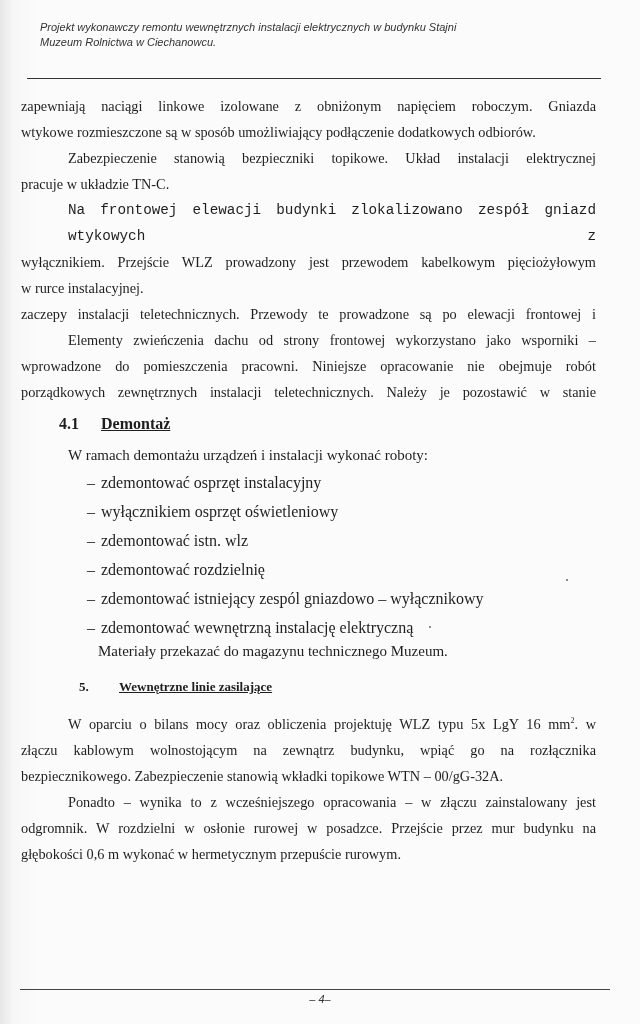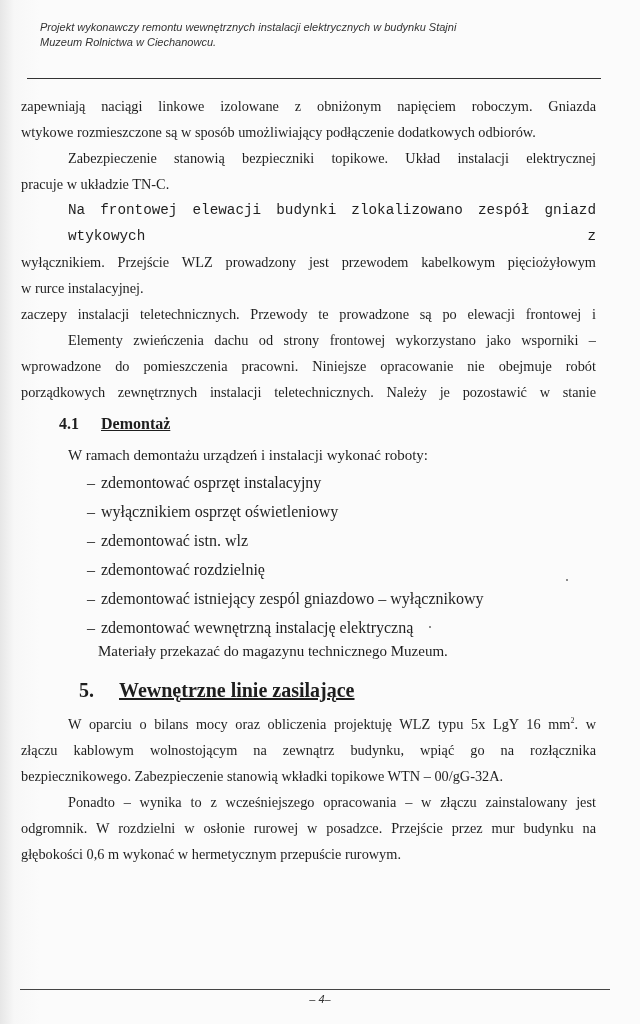--- a/index.html
+++ b/index.html
@@ -24,21 +24,21 @@
   }
   .body-text {
     position: absolute; left: 21px; width: 575px;
     font-size: 14.3px; line-height: 26px;
   }
   .line { display: block; white-space: nowrap; }
   .jline { display: block; text-align: justify; text-align-last: justify; }
   .h41 { position: absolute; top: 415px; left: 59px; font-weight: bold; font-size: 16px; }
   .h41 .num { display: inline-block; width: 42px; }
   .h41 .title { text-decoration: underline; }
-  .h5 { position: absolute; top: 679px; left: 79px; font-weight: bold; font-size: 20px; }
+  .h5 { position: absolute; top: 679px; left: 79px; font-weight: bold; font-size: 13px; }
   .h5 .num { display: inline-block; width: 40px; }
   .h5 .title { text-decoration: underline; }
   .list { position: absolute; left: 87px; top: 468px; font-size: 16px; line-height: 29px; }
   .list-item .dash { display: inline-block; width: 14px; }
   sup { font-size: 8px; line-height: 0; }
   .dot { position: absolute; width: 2px; height: 2px; background: #666; border-radius: 1px; }
 </style>
 </head>
 <body>
 

